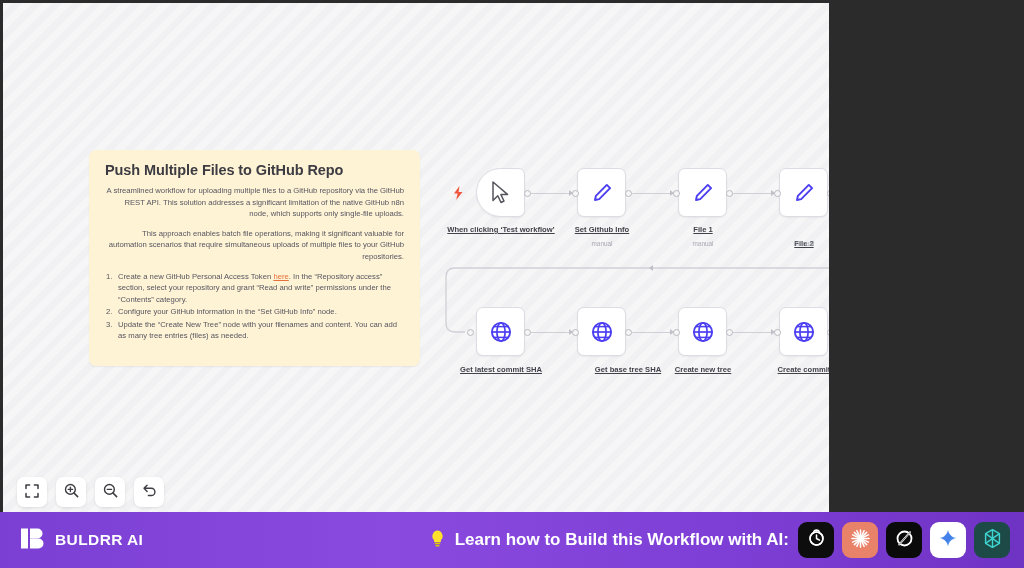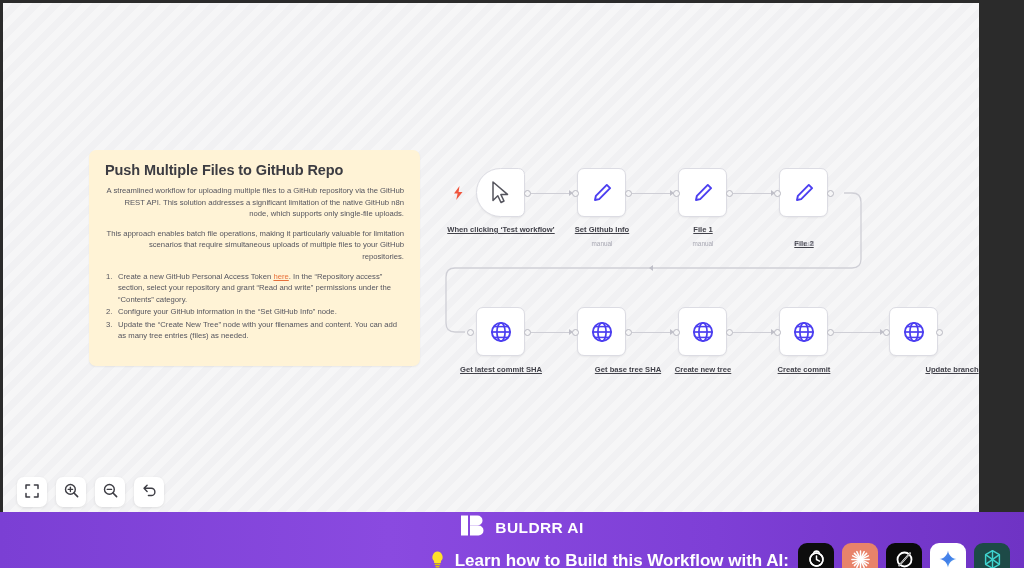--- a/index.html
+++ b/index.html
@@ -18,21 +18,21 @@
     height: 568px;
     background: #2b2b2b;
     overflow: hidden;
   }
 
   
   #canvas {
     position: absolute;
     left: 3px;
     top: 3px;
-    width: 976px;
+    width: 826px;
     height: 509px;
     background-color: #f6f6f7;
     background-image: repeating-linear-gradient(
       135deg,
       #f6f6f7 0px,
       #f6f6f7 7px,
       #f1f1f3 7px,
       #f1f1f3 14px
     );
     overflow: hidden;
@@ -204,21 +204,20 @@
   #bottombar {
     position: absolute;
     left: 0;
     bottom: 0;
     width: 1024px;
     height: 56px;
     background: linear-gradient(90deg, #7b3fd4 0%, #8a4ae0 38%, #7e3fd6 70%, #6f33c4 100%);
     display: flex;
     align-items: center;
     z-index: 20;
-    flex-direction: column;
   }
   #brand {
     display: flex;
     align-items: center;
     gap: 8px;
     margin-left: 20px;
   }
   #brand-name {
     color: #ffffff;
     font-size: 15.5px;
@@ -260,21 +259,21 @@
 </head>
 <body>
 
 <div id="app">
 
   <div id="canvas">
 
     <div id="note">
       <h1>Push Multiple Files to GitHub Repo</h1>
       <p class="note-p">A streamlined workflow for uploading multiple files to a GitHub repository via the GitHub REST API. This solution addresses a significant limitation of the native GitHub n8n node, which supports only single-file uploads.</p>
-      <p class="note-p">This approach enables batch file operations, making it particularly valuable for limitation scenarios that require simultaneous uploads of multiple files to your GitHub repositories.</p>
+      <p class="note-p">This approach enables batch file operations, making it significant valuable for automation scenarios that require simultaneous uploads of multiple files to your GitHub repositories.</p>
       <ol>
         <li><span>Create a new GitHub Personal Access Token </span><a class="note-link" href="#">here</a><span>. In the “Repository access” section, select your repository and grant “Read and write” permissions under the “Contents” category.</span></li>
         <li><span>Configure your GitHub information in the “Set GitHub Info” node.</span></li>
         <li><span>Update the “Create New Tree” node with your filenames and content. You can add as many tree entries (files) as needed.</span></li>
       </ol>
     </div>
 
     <svg id="loop-svg" viewBox="0 0 1018 509">
       <path d="M 841 190 L 849 190 Q 858 190 858 199 L 858 256 Q 858 265 849 265 L 452 265 Q 443 265 443 274 L 443 320 Q 443 329 452 329 L 462 329" fill="none" stroke="#cfcfd6" stroke-width="1.3"></path>
     </svg>

